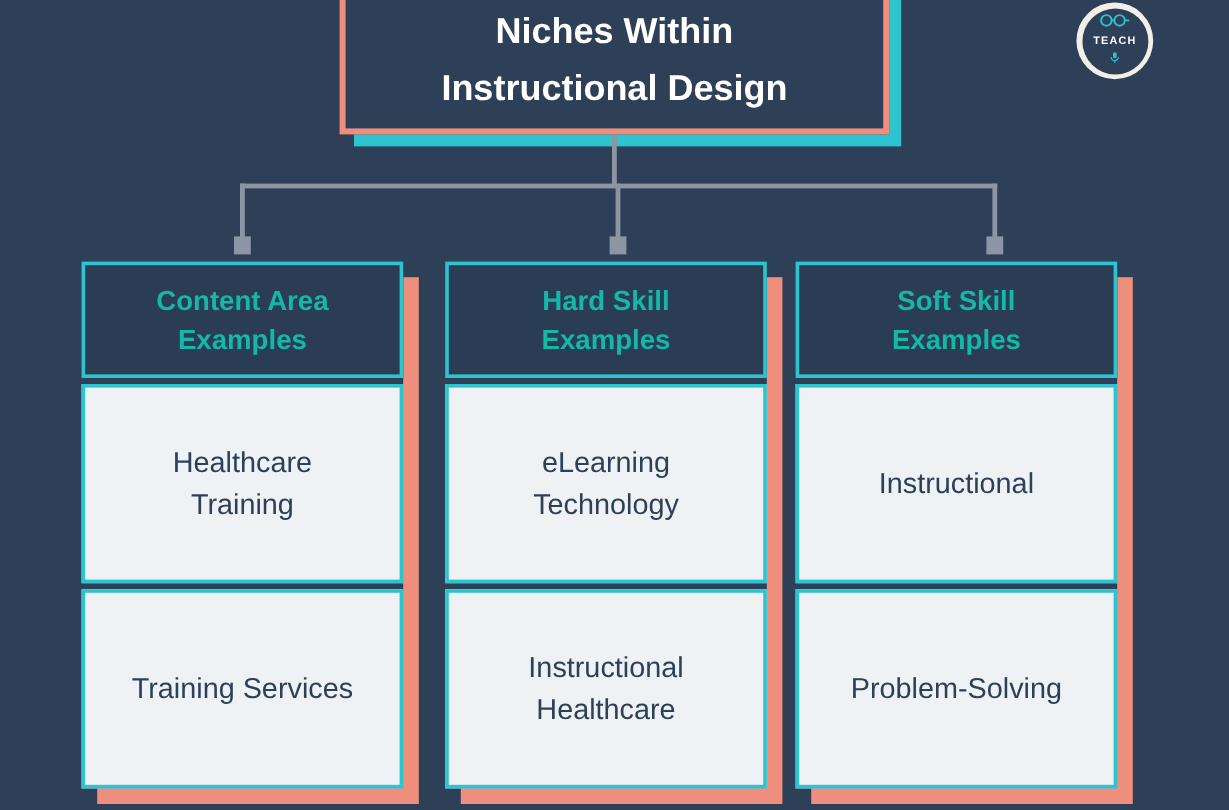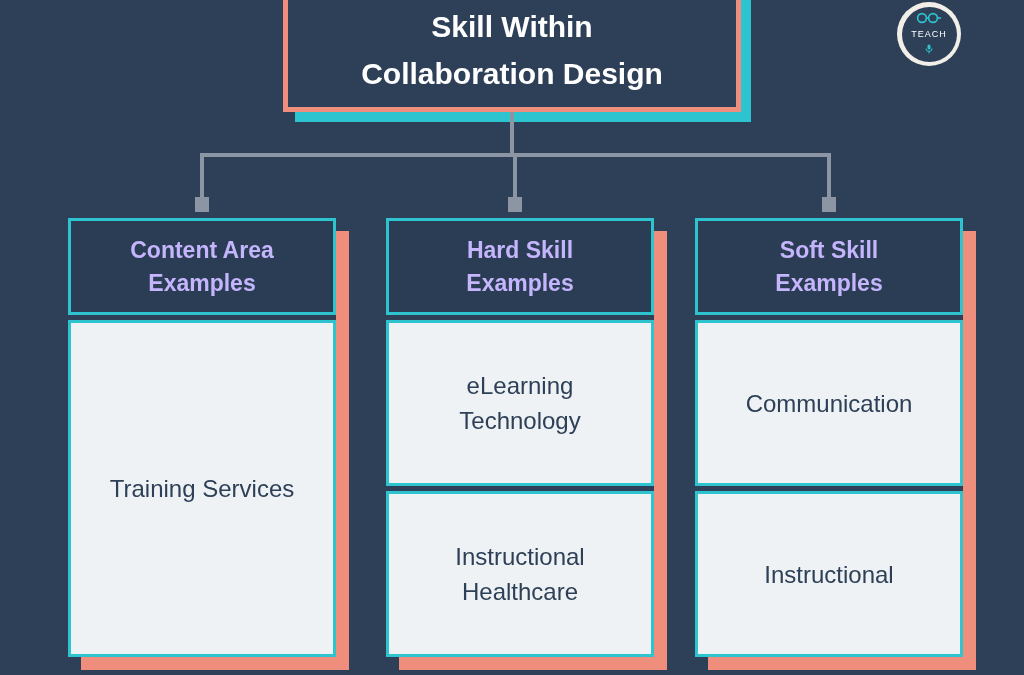--- a/index.html
+++ b/index.html
@@ -46,58 +46,58 @@
     display: flex; align-items: center; justify-content: center;
   }
   .logo-inner {
     width: 55px; height: 55px; border-radius: 50%;
     background: #2e4057;
     display: flex; flex-direction: column;
     align-items: center; justify-content: center;
     gap: 1px;
   }
   .logo-text {
-    color: #ffffff; font-weight: normal; font-size: 9px;
+    color: #ffffff; font-weight: bold; font-size: 9px;
     letter-spacing: 1px; line-height: 10px;
   }
 
   
   .conn {
     position: absolute; background: #8b95a3;
   }
   .conn-node {
     position: absolute; width: 14px; height: 15px;
     background: #8b95a3;
   }
 
   
   .column-group {
     position: absolute; top: 218px;
     width: 268px; height: 439px;
   }
   .col-1 { left: 68px; }
-  .col-2 { left: 386px; }
-  .col-3 { left: 695px; }
+  .col-2 { left: 371px; }
+  .col-3 { left: 663px; }
   .col-shadow {
     position: absolute; left: 13px; top: 13px;
     width: 268px; height: 439px;
     background: #ef8e7d;
   }
   .column {
     position: absolute; left: 0; top: 0;
     width: 268px; height: 439px;
     background: #2e4057;
     display: flex; flex-direction: column;
     gap: 5px;
   }
   .col-header {
     height: 97px; flex: 0 0 97px;
     border: 3px solid #2ec4cf;
     background: #2b3d54;
-    color: #c4b5fd; font-weight: bold; font-size: 23px;
+    color: #14b8a6; font-weight: bold; font-size: 23px;
     display: flex; align-items: center; justify-content: center;
     text-align: center; box-sizing: border-box;
   }
   .header-text { max-width: 180px; line-height: 33px; }
   .cell {
     flex: 1;
     border: 3px solid #2ec4cf;
     background: #eef2f5;
     color: #2e4057; font-size: 24px;
     display: flex; align-items: center; justify-content: center;
@@ -106,22 +106,22 @@
   .cell-text { max-width: 185px; line-height: 35px; }
   .col-3 .cell-text { max-width: 235px; }
 </style>
 </head>
 <body>
 
 <div class="canvas">
 
   <div class="title-shadow"></div>
   <div class="title-box">
-    <div class="title-line">Skill Within</div>
-    <div class="title-line">Collaboration Design</div>
+    <div class="title-line">Niches Within</div>
+    <div class="title-line">Instructional Design</div>
   </div>
 
   <div class="logo">
     <div class="logo-inner">
       <span>
         <svg width="28" height="12" viewBox="0 0 28 12">
           <circle cx="7" cy="6" r="4.4" fill="none" stroke="#2ec4cf" stroke-width="1.6"></circle>
           <circle cx="18" cy="6" r="4.4" fill="none" stroke="#2ec4cf" stroke-width="1.6"></circle>
           <path d="M11.4 6 H13.6" stroke="#2ec4cf" stroke-width="1.6"></path>
           <path d="M22.4 6 H26" stroke="#2ec4cf" stroke-width="1.6"></path>
@@ -147,20 +147,23 @@
   <div class="conn-node" style="left:508px; top:197px;"></div>
   <div class="conn-node" style="left:822px; top:197px;"></div>
 
   <div class="column-group col-1">
     <div class="col-shadow"></div>
     <div class="column">
       <div class="col-header">
         <div class="header-text">Content Area Examples</div>
       </div>
       <div class="cell">
+        <div class="cell-text">Healthcare Training</div>
+      </div>
+      <div class="cell">
         <div class="cell-text">Training Services</div>
       </div>
     </div>
   </div>
 
   <div class="column-group col-2">
     <div class="col-shadow"></div>
     <div class="column">
       <div class="col-header">
         <div class="header-text">Hard Skill Examples</div>
@@ -174,21 +177,21 @@
     </div>
   </div>
 
   <div class="column-group col-3">
     <div class="col-shadow"></div>
     <div class="column">
       <div class="col-header">
         <div class="header-text">Soft Skill Examples</div>
       </div>
       <div class="cell">
-        <div class="cell-text">Communication</div>
+        <div class="cell-text">Instructional</div>
       </div>
       <div class="cell">
-        <div class="cell-text">Instructional</div>
+        <div class="cell-text">Problem-Solving</div>
       </div>
     </div>
   </div>
 
 </div>
 
 </body></html>

